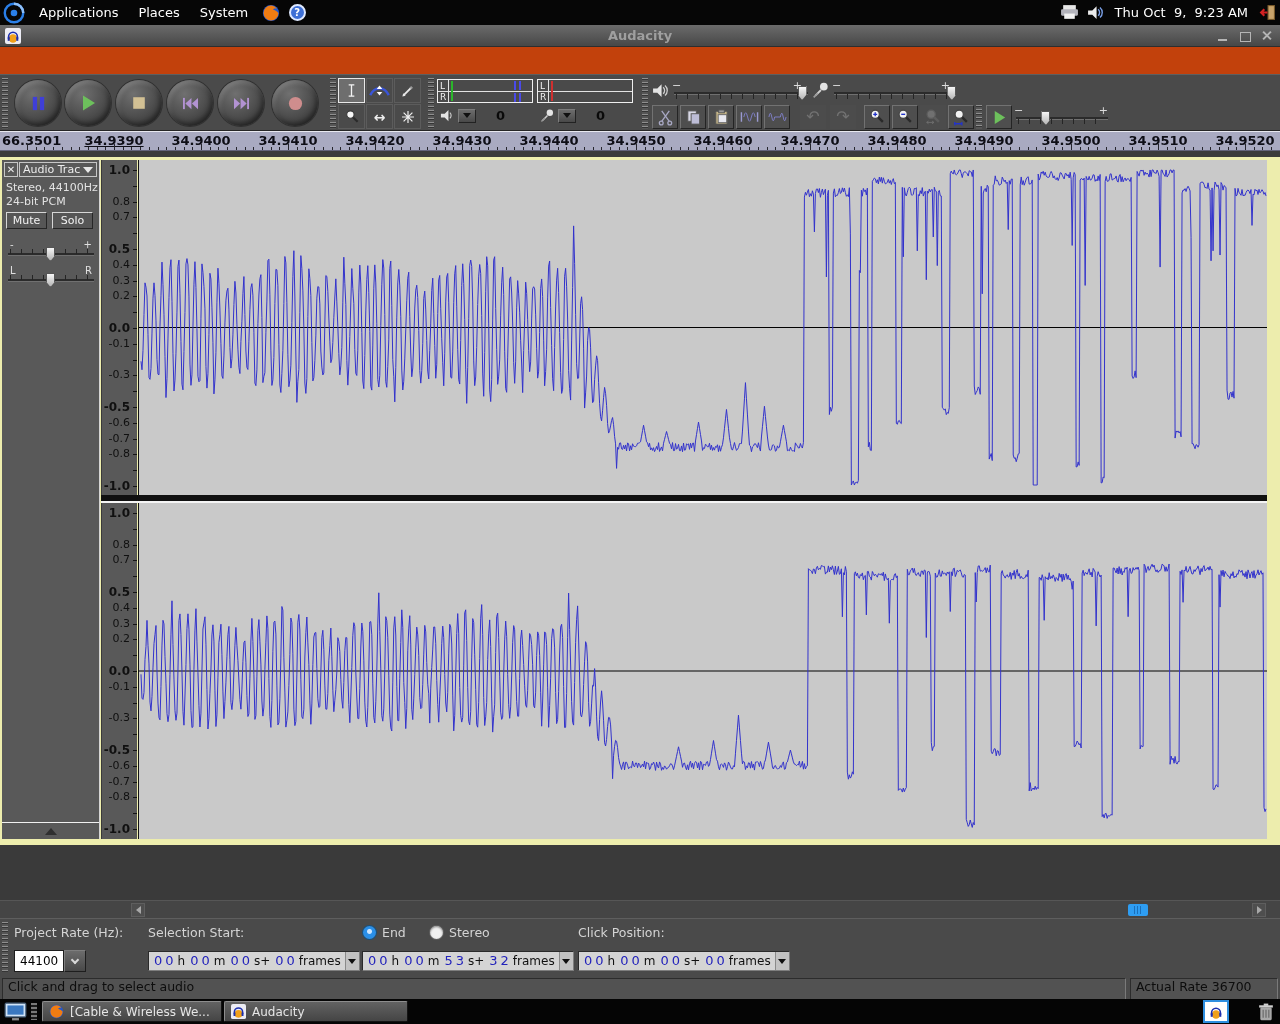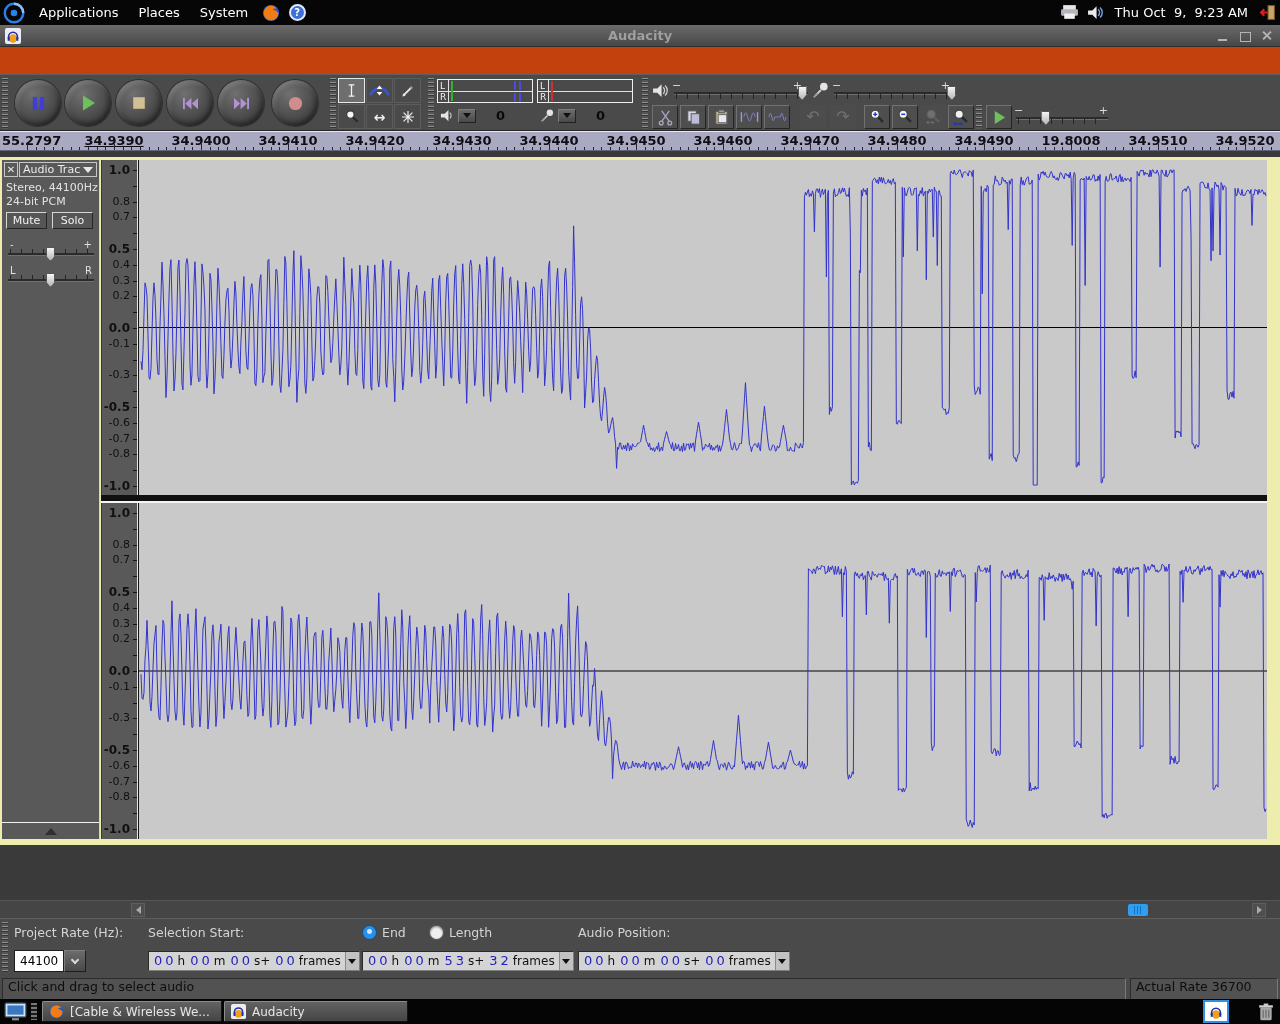--- a/index.html
+++ b/index.html
@@ -417,21 +417,21 @@
     <div class="slider" style="left:1016px;top:33px;width:92px">
       <span class="smin">−</span>
         <span class="splus" style="right:0">+</span>
       <i class="sline"></i>
         <i class="sticks"></i>
       <i class="sthumb" style="left: calc(33% - 5px);"></i>
     </div>
   </div>
 
   <div class="truler" id="truler">
-      <span class="tlab" style="left: 2px;">55.2797</span>
+      <span class="tlab" style="left: 2px;">66.3501</span>
       <i class="ttick" style="left: 27px; height: 6px;"></i>
       <i class="ttick" style="left: 35.7px; height: 3px;"></i>
       <i class="ttick" style="left: 44.4px; height: 3px;"></i>
       <i class="ttick" style="left: 53.1px; height: 3px;"></i>
       <i class="ttick" style="left: 61.8px; height: 3px;"></i>
       <i class="ttick" style="left: 70.5px; height: 3px;"></i>
       <i class="ttick" style="left: 79.2px; height: 3px;"></i>
       <i class="ttick" style="left: 87.9px; height: 3px;"></i>
       <i class="ttick" style="left: 96.6px; height: 3px;"></i>
       <i class="ttick" style="left: 105.3px; height: 3px;"></i>
@@ -549,21 +549,21 @@
       <i class="ttick" style="left: 984px; height: 6px;"></i>
       <i class="ttick" style="left: 992.7px; height: 3px;"></i>
       <i class="ttick" style="left: 1001.4px; height: 3px;"></i>
       <i class="ttick" style="left: 1010.1px; height: 3px;"></i>
       <i class="ttick" style="left: 1018.8px; height: 3px;"></i>
       <i class="ttick" style="left: 1027.5px; height: 3px;"></i>
       <i class="ttick" style="left: 1036.2px; height: 3px;"></i>
       <i class="ttick" style="left: 1044.9px; height: 3px;"></i>
       <i class="ttick" style="left: 1053.6px; height: 3px;"></i>
       <i class="ttick" style="left: 1062.3px; height: 3px;"></i>
-      <span class="tlab" style="left: 1071px; transform: translateX(-50%);">19.8008</span>
+      <span class="tlab" style="left: 1071px; transform: translateX(-50%);">34.9500</span>
       <i class="ttick" style="left: 1071px; height: 6px;"></i>
       <i class="ttick" style="left: 1079.7px; height: 3px;"></i>
       <i class="ttick" style="left: 1088.4px; height: 3px;"></i>
       <i class="ttick" style="left: 1097.1px; height: 3px;"></i>
       <i class="ttick" style="left: 1105.8px; height: 3px;"></i>
       <i class="ttick" style="left: 1114.5px; height: 3px;"></i>
       <i class="ttick" style="left: 1123.2px; height: 3px;"></i>
       <i class="ttick" style="left: 1131.9px; height: 3px;"></i>
       <i class="ttick" style="left: 1140.6px; height: 3px;"></i>
       <i class="ttick" style="left: 1149.3px; height: 3px;"></i>
@@ -736,35 +736,35 @@
         <span class="tok u">s+</span>
         <span class="tok d">00</span>
         <span class="tok u">frames</span>
         <span class="fdd">
           <i class="dtri"></i>
         </span>
       </div>
     <span class="radio on" style="left:363px"></span>
     <span class="sllab" style="left:382px">End</span>
     <span class="radio off" style="left:430px"></span>
-    <span class="sllab" style="left:449px">Length</span>
+    <span class="sllab" style="left:449px">Stereo</span>
     <div class="timefield" id="fld-end" style="left:362px">
         <span class="tok d">00</span>
         <span class="tok u">h</span>
         <span class="tok d">00</span>
         <span class="tok u">m</span>
         <span class="tok d">53</span>
         <span class="tok u">s+</span>
         <span class="tok d">32</span>
         <span class="tok u">frames</span>
         <span class="fdd">
           <i class="dtri"></i>
         </span>
       </div>
-    <span class="sllab" style="left:578px">Audio Position:</span>
+    <span class="sllab" style="left:578px">Click Position:</span>
     <div class="timefield" id="fld-pos" style="left:578px">
         <span class="tok d">00</span>
         <span class="tok u">h</span>
         <span class="tok d">00</span>
         <span class="tok u">m</span>
         <span class="tok d">00</span>
         <span class="tok u">s+</span>
         <span class="tok d">00</span>
         <span class="tok u">frames</span>
         <span class="fdd">

